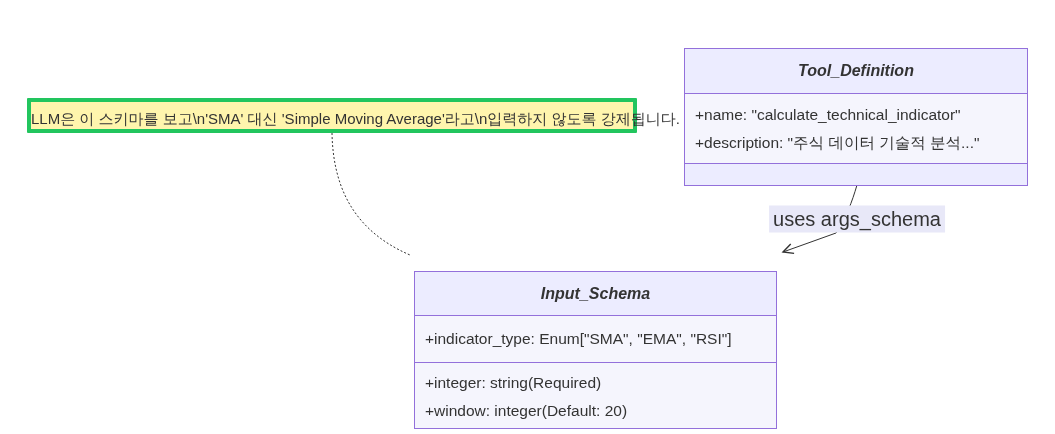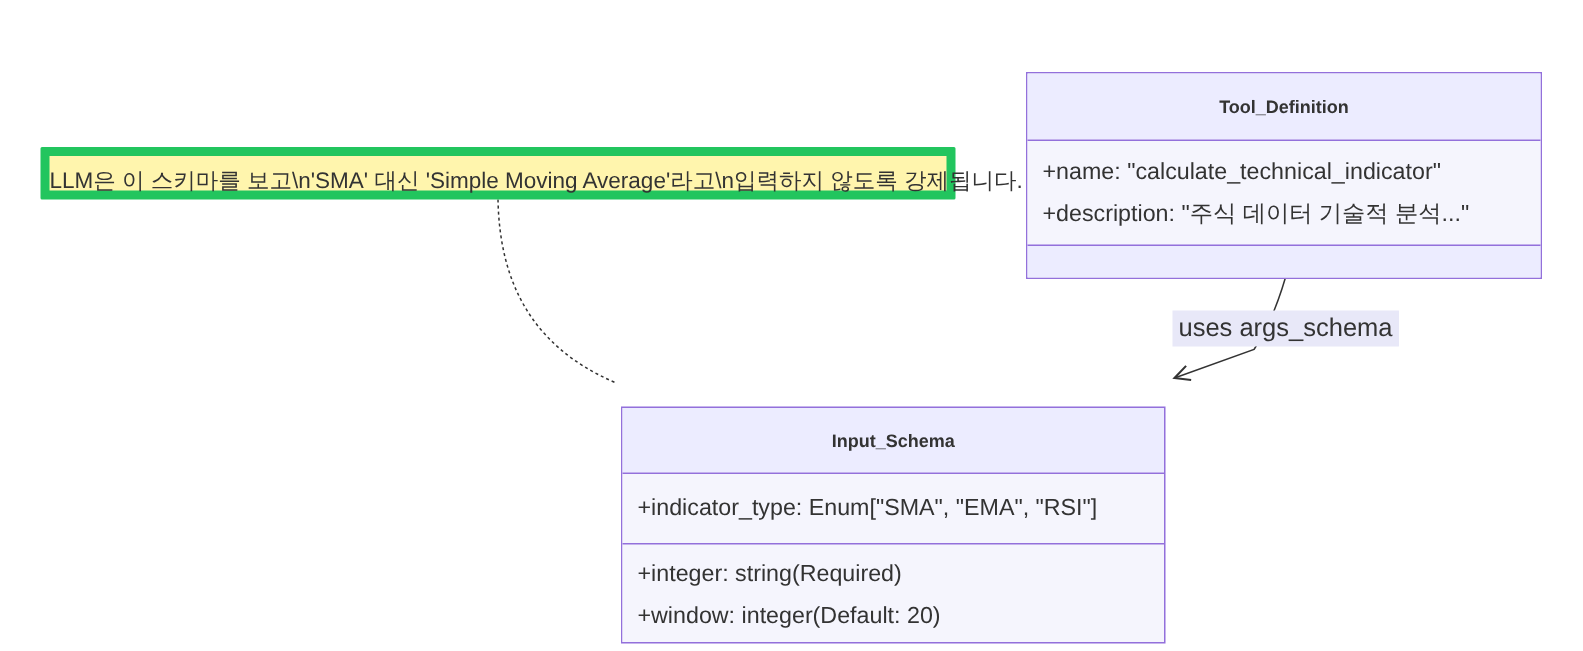--- a/index.html
+++ b/index.html
@@ -26,46 +26,47 @@
   }
   
   .note {
     position: absolute;
     left: 27px;
     top: 98px;
     width: 610px;
     height: 35px;
     box-sizing: border-box;
     background: #fff5ad;
-    border: 6px solid #22c55e;
+    border: 4px solid #22c55e;
     border-radius: 1px;
     font-size: 15px;
     line-height: 33px;
     text-align: center;
     white-space: nowrap;
     color: #333333;
   }
   
   .class-box {
     position: absolute;
     box-sizing: border-box;
     border: 1px solid #9370db;
     background: #f5f5fd;
     font-size: 15.5px;
     color: #333333;
   }
   .class-box .class-header {
     box-sizing: border-box;
     background: #ececff;
     font-weight: bold;
-    font-size: 12px;
+    font-size: 16px;
     text-align: left;
     display: flex;
     align-items: center;
     justify-content: center;
+    font-style: italic;
   }
   .class-box .class-section {
     box-sizing: border-box;
     border-top: 1px solid #9370db;
     background: #f5f5fd;
     padding: 6px 10px 0 10px;
   }
   .class-box .class-section.footer {
     background: #ececff;
     padding: 0;
@@ -93,21 +94,21 @@
   #class-input-schema .class-section.methods { height: 66px; }
 
   
   .edge-label {
     position: absolute;
     left: 857px;
     top: 219px;
     transform: translate(-50%, -50%);
     background: #e8e8f8;
     padding: 2px 4px;
-    font-size: 17px;
+    font-size: 20px;
     white-space: nowrap;
     color: #333333;
   }
 </style>
 </head>
 <body>
 
 <div class="canvas">
 
   <svg class="edge-svg" viewBox="0 0 1055 434">

